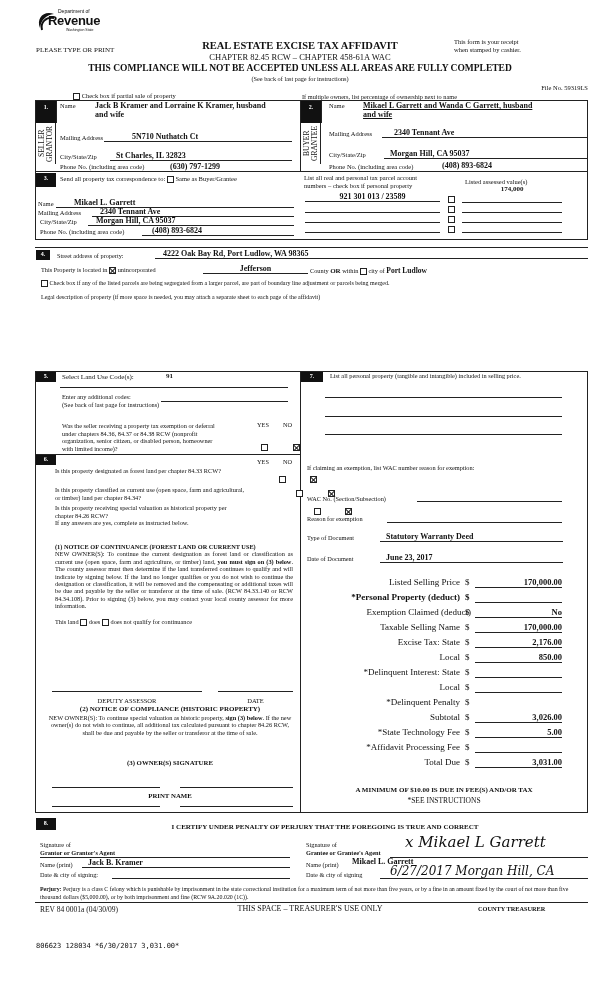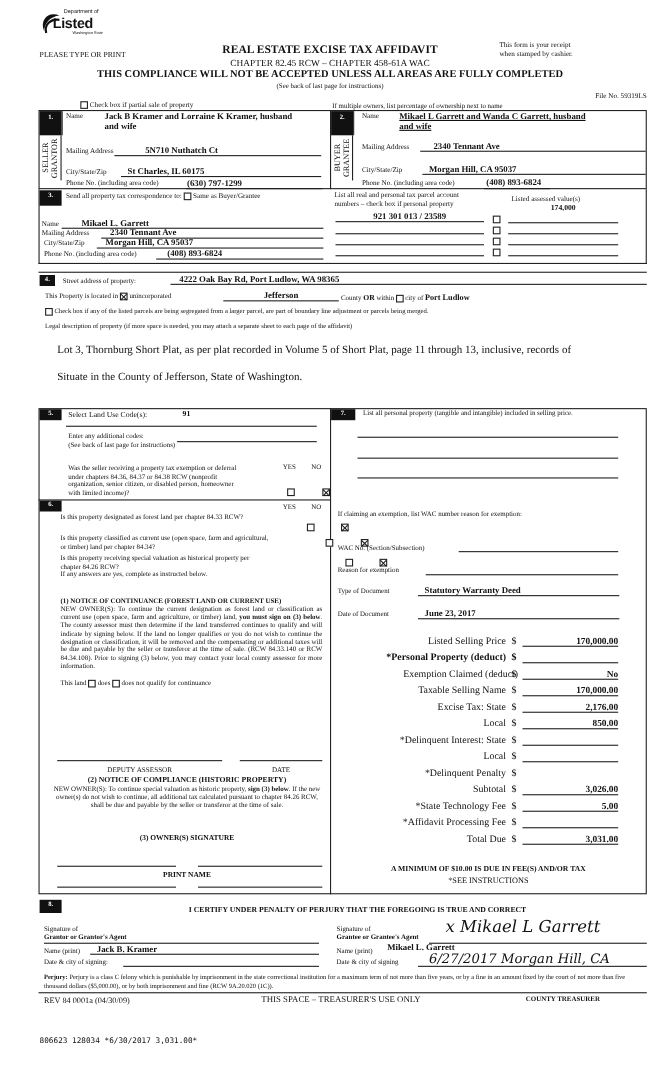--- a/index.html
+++ b/index.html
@@ -28,21 +28,21 @@
 
 
 
 
 <div class="abs" style="left:36px;top:8px;width:64px;height:28px;">
   <svg class="abs" style="left:0;top:2px;" width="20" height="22" viewBox="0 0 20 22">
     <path d="M18 4 C8 0 0 8 4 18 C5 10 10 5 18 4 Z" fill="#111"></path>
     <path d="M6 20 C4 12 10 7 18 8" stroke="#111" stroke-width="2" fill="none"></path>
   </svg>
   <div class="abs" style="left:22px;top:0;font-family:'Liberation Sans',sans-serif;font-size:5px;">Department of</div>
-  <div class="abs" style="left:12px;top:5px;font-family:'Liberation Sans',sans-serif;font-size:13px;font-weight:bold;letter-spacing:-0.3px;">Listed</div>
+  <div class="abs" style="left:12px;top:5px;font-family:'Liberation Sans',sans-serif;font-size:13px;font-weight:bold;letter-spacing:-0.3px;">Revenue</div>
   <div class="abs" style="left:30px;top:20px;font-family:'Liberation Sans',sans-serif;font-size:3.5px;">Washington State</div>
 </div>
 <div class="abs" style="left:36px;top:46px;font-size:7px;">PLEASE TYPE OR PRINT</div>
 <div class="abs c b" style="left:160px;top:40px;width:280px;font-size:10.5px;">REAL ESTATE EXCISE TAX AFFIDAVIT</div>
 <div class="abs c" style="left:160px;top:52px;width:280px;font-size:8.5px;">CHAPTER 82.45 RCW – CHAPTER 458-61A WAC</div>
 <div class="abs" style="left:454px;top:38px;font-size:6.5px;line-height:8px;">
   <div>This form is your receipt</div>
   <div>when stamped by cashier.</div>
 </div>
 <div class="abs c b" style="left:40px;top:63px;width:520px;font-size:9.5px;">THIS COMPLIANCE WILL NOT BE ACCEPTED UNLESS ALL AREAS ARE FULLY COMPLETED</div>
@@ -63,21 +63,21 @@
 </div>
 <div class="abs" style="left:56px;top:101px;width:1px;height:22px;background:#222;"></div>
 <div class="abs" style="left:60px;top:102px;font-size:6.5px;">Name</div>
 <div class="abs val" style="left:95px;top:101px;">
   <div>Jack B Kramer and Lorraine K Kramer, husband</div>
   <div>and wife</div>
 </div>
 <div class="abs" style="left:60px;top:134px;font-size:6.5px;">Mailing Address</div>
 <div class="abs val ul" style="left:104px;top:132px;width:188px;padding-left:28px;">5N710 Nuthatch Ct</div>
 <div class="abs" style="left:60px;top:153px;font-size:6.5px;">City/State/Zip</div>
-<div class="abs val ul" style="left:110px;top:151px;width:182px;padding-left:6px;">St Charles, IL 60175</div>
+<div class="abs val ul" style="left:110px;top:151px;width:182px;padding-left:6px;">St Charles, IL 32823</div>
 <div class="abs" style="left:60px;top:163px;font-size:6.5px;">Phone No. (including area code)</div>
 <div class="abs val" style="left:170px;top:162px;">(630) 797-1299</div>
 <div class="abs" style="left:169px;top:171px;width:124px;height:1px;background:#222;"></div>
 
 
 <div class="abs" style="left:300px;top:100px;width:1px;height:72px;background:#222;"></div>
 <div class="abs num" style="left:301px;top:101px;width:20px;height:22px;padding-top:3px;">2.</div>
 <div class="abs" style="left:301px;top:123px;width:20px;height:41px;border-right:1px solid #222;display:flex;justify-content:center;">
   <div class="vert" style="height:41px;"><span>BUYER</span><br><span>GRANTEE</span></div>
 </div>
@@ -157,22 +157,20 @@
   <span class="cb"></span>
   <span>city of</span>
   <b style="font-size:7.5px;">Port Ludlow</b>
 </div>
 <div class="abs" style="left:41px;top:280px;font-size:6px;">
   <span class="cb"></span>
   <span>Check box if any of the listed parcels are being segregated from a larger parcel, are part of boundary line adjustment or parcels being merged.</span>
 </div>
 <div class="abs" style="left:41px;top:294px;font-size:6px;">Legal description of property (if more space is needed, you may attach a separate sheet to each page of the affidavit)</div>
 <div class="abs" style="left:52px;top:313px;width:540px;font-size:10px;line-height:12px;">
-  <div>Lot 3, Thornburg Short Plat, as per plat recorded in Volume 5 of Short Plat, page 11 through 13, inclusive, records of</div>
-  <div style="margin-top:12px;">Situate in the County of Jefferson, State of Washington.</div>
 </div>
 
 
 <div class="abs box" style="left:35px;top:371px;width:553px;height:442px;"></div>
 <div class="abs" style="left:300px;top:371px;width:1px;height:442px;background:#222;"></div>
 
 
 <div class="abs num" style="left:36px;top:372px;width:20px;height:10px;padding-top:1px;">5.</div>
 <div class="abs" style="left:62px;top:373px;font-size:7px;">Select Land Use Code(s):</div>
 <div class="abs b" style="left:166px;top:372px;font-size:7px;">91</div>

